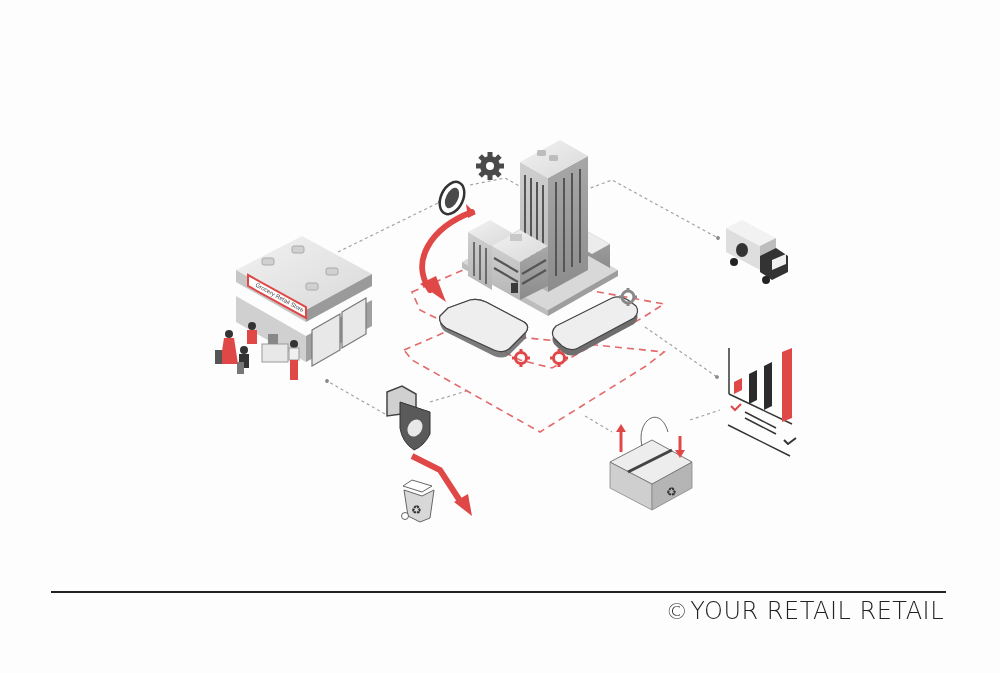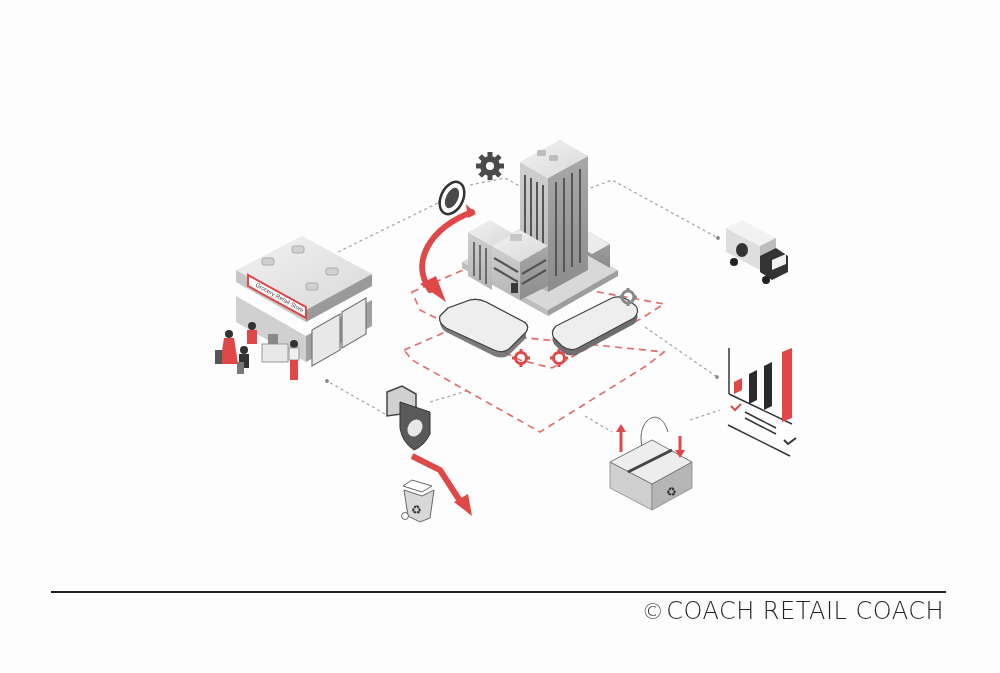--- a/index.html
+++ b/index.html
@@ -251,14 +251,14 @@
     <path d="M404,490 L422,496 L434,490 L430,518 L420,522 L408,516 Z" fill="#d8d8d8" stroke="#666"></path>
     <text x="411" y="514" font-size="12" fill="#333">♻</text>
     <circle cx="405" cy="516" r="3.5" fill="#fff" stroke="#666"></circle>
   </g>
 </svg>
 </div>
 
 <div class="footer-rule"></div>
 <div class="brand">
   <span class="copy">©</span>
-  <span>COACH RETAIL COACH</span>
+  <span>YOUR RETAIL RETAIL</span>
 </div>
 
 </body></html>

